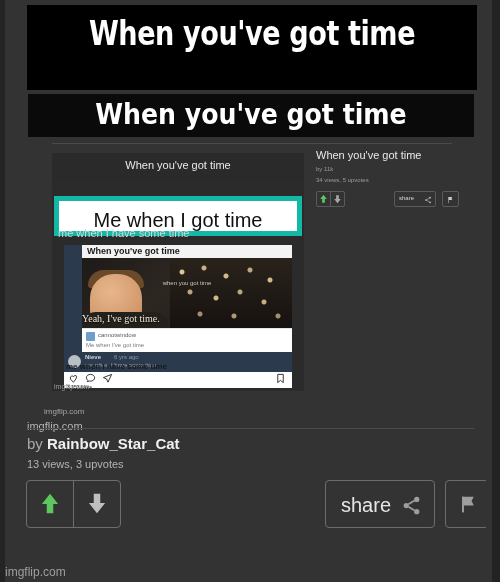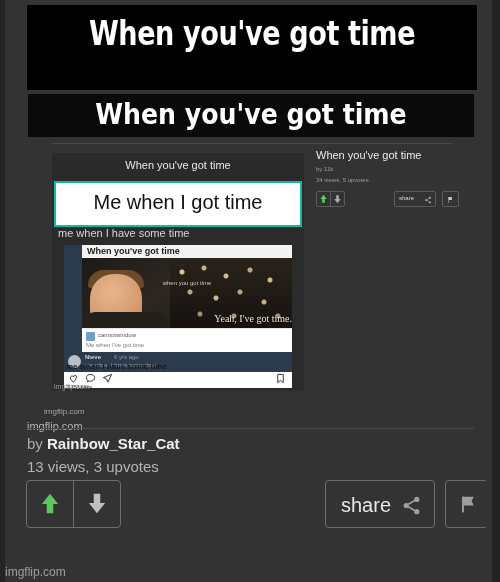--- a/index.html
+++ b/index.html
@@ -30,22 +30,22 @@
      font-family:"DejaVu Sans",sans-serif;font-weight:bold;font-size:28px;line-height:36px;
      transform:scaleX(.9);transform-origin:center top;white-space:nowrap;}
   .l1-body{position:absolute;left:0;top:43px;width:446px;height:282px;background:#333;}
   .l1-rule{position:absolute;left:24px;top:6px;width:400px;height:1px;background:#4a4a4a;}
 
   
   .l2-img{position:absolute;left:24px;top:16px;width:252px;height:238px;background:#2b2b2b;overflow:hidden;}
   .l2-top{position:absolute;left:0;top:0;width:252px;height:28px;background:#2a2a2a;}
   .l2-top span{position:absolute;left:0;right:0;top:6px;text-align:center;color:#e8e8e8;
      font-size:11px;white-space:nowrap;}
-  .l2-white{position:absolute;left:2px;top:28px;width:248px;height:46px;background:#fff;
-     border:2px solid #14b8a6;box-sizing:border-box;}
+  .l2-white{position:absolute;left:2px;top:43px;width:248px;height:40px;background:#fff;
+     border:5px solid #14b8a6;box-sizing:border-box;}
   .l2-white span{position:absolute;left:0;right:0;top:8px;text-align:center;color:#111;
      font-size:20px;white-space:nowrap;}
   .l2-cap{position:absolute;left:6px;top:74px;color:#d6d6d6;font-size:11px;white-space:nowrap;}
 
   
   .l3{position:absolute;left:12px;top:92px;width:228px;height:143px;background:#fff;overflow:hidden;}
   .l3-side{position:absolute;left:0;top:0;width:18px;height:143px;background:#2b3a4d;}
   .l3-hdr{position:absolute;left:18px;top:0;width:210px;height:13px;background:#f3f3f3;}
   .l3-hdr span{position:absolute;left:5px;top:1px;color:#1a1a1a;font-size:9px;font-weight:bold;white-space:nowrap;}
   .l3-photo{position:absolute;left:18px;top:13px;width:210px;height:70px;overflow:hidden;
@@ -64,21 +64,21 @@
        radial-gradient(circle at 30px 56px,rgba(255,225,170,.6) 0 2px,transparent 3px),
        radial-gradient(circle at 64px 58px,rgba(255,225,170,.65) 0 2px,transparent 3px),
        radial-gradient(circle at 108px 58px,rgba(255,225,170,.6) 0 2px,transparent 3px),
        linear-gradient(180deg,#2a231c,#16120f);}
   .l3-head{position:absolute;left:8px;top:16px;width:52px;height:50px;border-radius:24px 24px 14px 14px;
      background:radial-gradient(circle at 40% 35%,#e8b68c,#c98d60);}
   .l3-hair{position:absolute;left:6px;top:12px;width:56px;height:18px;border-radius:26px 26px 4px 4px;
      background:#6b4a2a;}
   .l3-body{position:absolute;left:0;top:54px;width:86px;height:20px;border-radius:14px 14px 0 0;background:#24201c;}
   .l3-ptop{position:absolute;left:0;right:0;top:22px;text-align:center;color:#cfc6bb;font-size:6px;white-space:nowrap;}
-  .l3-pcap{position:absolute;left:0;right:0;bottom:4px;text-align:right;color:#efe7d8;
+  .l3-pcap{position:absolute;left:0;right:0;bottom:4px;text-align:left;color:#efe7d8;
      font-family:"Liberation Serif","DejaVu Serif",serif;font-size:10px;white-space:nowrap;
      text-shadow:0 1px 1px rgba(0,0,0,.8);}
   .l3-cmt{position:absolute;left:18px;top:83px;width:210px;height:24px;background:#fff;border-top:1px solid #e6e6e6;}
   .l3-av{position:absolute;left:4px;top:3px;width:9px;height:9px;background:#6f9ec9;border-radius:1px;}
   .l3-cmtname{position:absolute;left:16px;top:3px;color:#5a5a5a;font-size:6px;white-space:nowrap;}
   .l3-cmttxt{position:absolute;left:4px;top:13px;color:#7a7a7a;font-size:6px;white-space:nowrap;}
   .l3-reblog{position:absolute;left:0;top:107px;width:228px;height:20px;background:#2b3a4d;}
   .l3-rav{position:absolute;left:4px;top:3px;width:13px;height:13px;border-radius:7px;background:#b9bfc6;}
   .l3-rname{position:absolute;left:21px;top:2px;color:#cdd4db;font-size:6px;font-weight:bold;white-space:nowrap;}
   .l3-rtime{position:absolute;left:50px;top:2px;color:#8a98a8;font-size:6px;white-space:nowrap;}
@@ -107,21 +107,21 @@
   .l1-flag{position:absolute;left:126px;top:0;width:17px;height:16px;border:1px solid #5a5a5a;
      border-radius:2px;box-sizing:border-box;}
 
   .l1-wm{position:absolute;left:16px;bottom:3px;color:#a5a5a5;font-size:8px;}
 
   
   .rule{position:absolute;left:14px;top:338px;width:446px;height:1px;background:#4b4b4b;}
   .wm0{position:absolute;left:13px;top:330px;color:#b5b5b5;font-size:11px;}
   .by0{position:absolute;left:13px;top:345px;color:#a9a9a9;font-size:15px;white-space:nowrap;}
   .by0 b{color:#efefef;font-weight:bold;}
-  .stats0{position:absolute;left:13px;top:368px;color:#b3b3b3;font-size:15px;white-space:nowrap;}
+  .stats0{position:absolute;left:13px;top:368px;color:#b3b3b3;font-size:11px;white-space:nowrap;}
 
   .vote0{position:absolute;left:12px;top:390px;display:flex;border:1px solid #6d6d6d;border-radius:4px;}
   .vote0 .vb{width:46px;height:46px;position:relative;}
   .vote0 .vb+.vb{border-left:1px solid #6d6d6d;}
   .share0{position:absolute;left:311px;top:390px;width:110px;height:48px;border:1px solid #6d6d6d;
      border-radius:4px;box-sizing:border-box;}
   .share0 .lbl{position:absolute;left:15px;top:13px;color:#e6e6e6;font-size:20px;}
   .flag0{position:absolute;left:431px;top:390px;width:44px;height:48px;border:1px solid #6d6d6d;
      border-radius:4px;box-sizing:border-box;}
   .wmbot{position:absolute;left:5px;bottom:3px;color:#9e9e9e;font-size:12px;}

